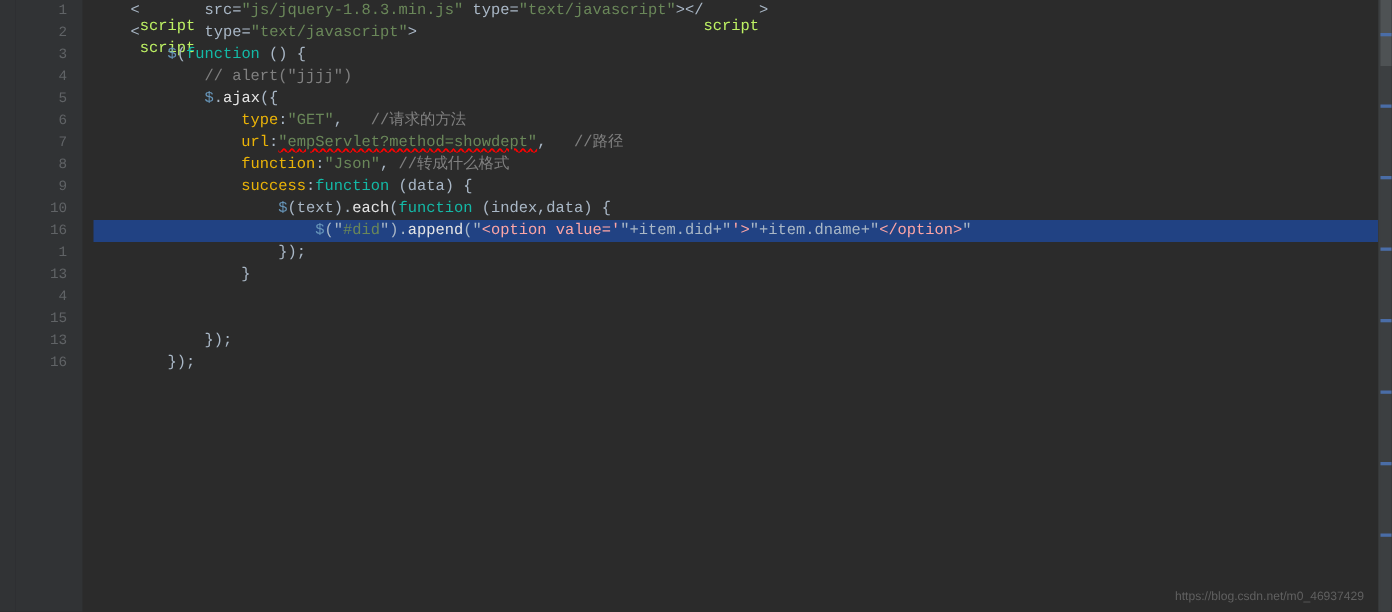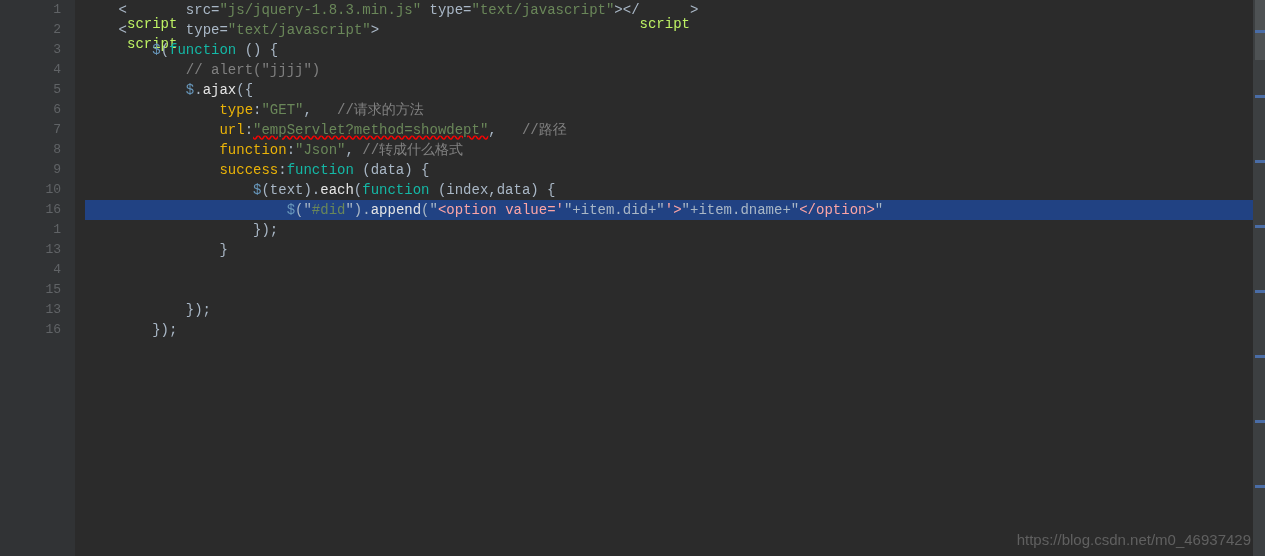--- a/index.html
+++ b/index.html
@@ -80,23 +80,23 @@
       right: 0;
       top: 0;
       bottom: 0;
       display: flex;
       flex-direction: column;
     }
 
     .watermark {
       position: absolute;
       bottom: 8px;
-      right: 14px;
+      right: 25px;
       color: #606060;
-      font-size: 15px;
+      font-size: 11px;
       font-family: Arial, sans-serif;
       margin-top: 12px;
     }
 
     .fold-gutter {
       width: 16px;
       background-color: #313335;
       flex-shrink: 0;
       position: relative;
     }

